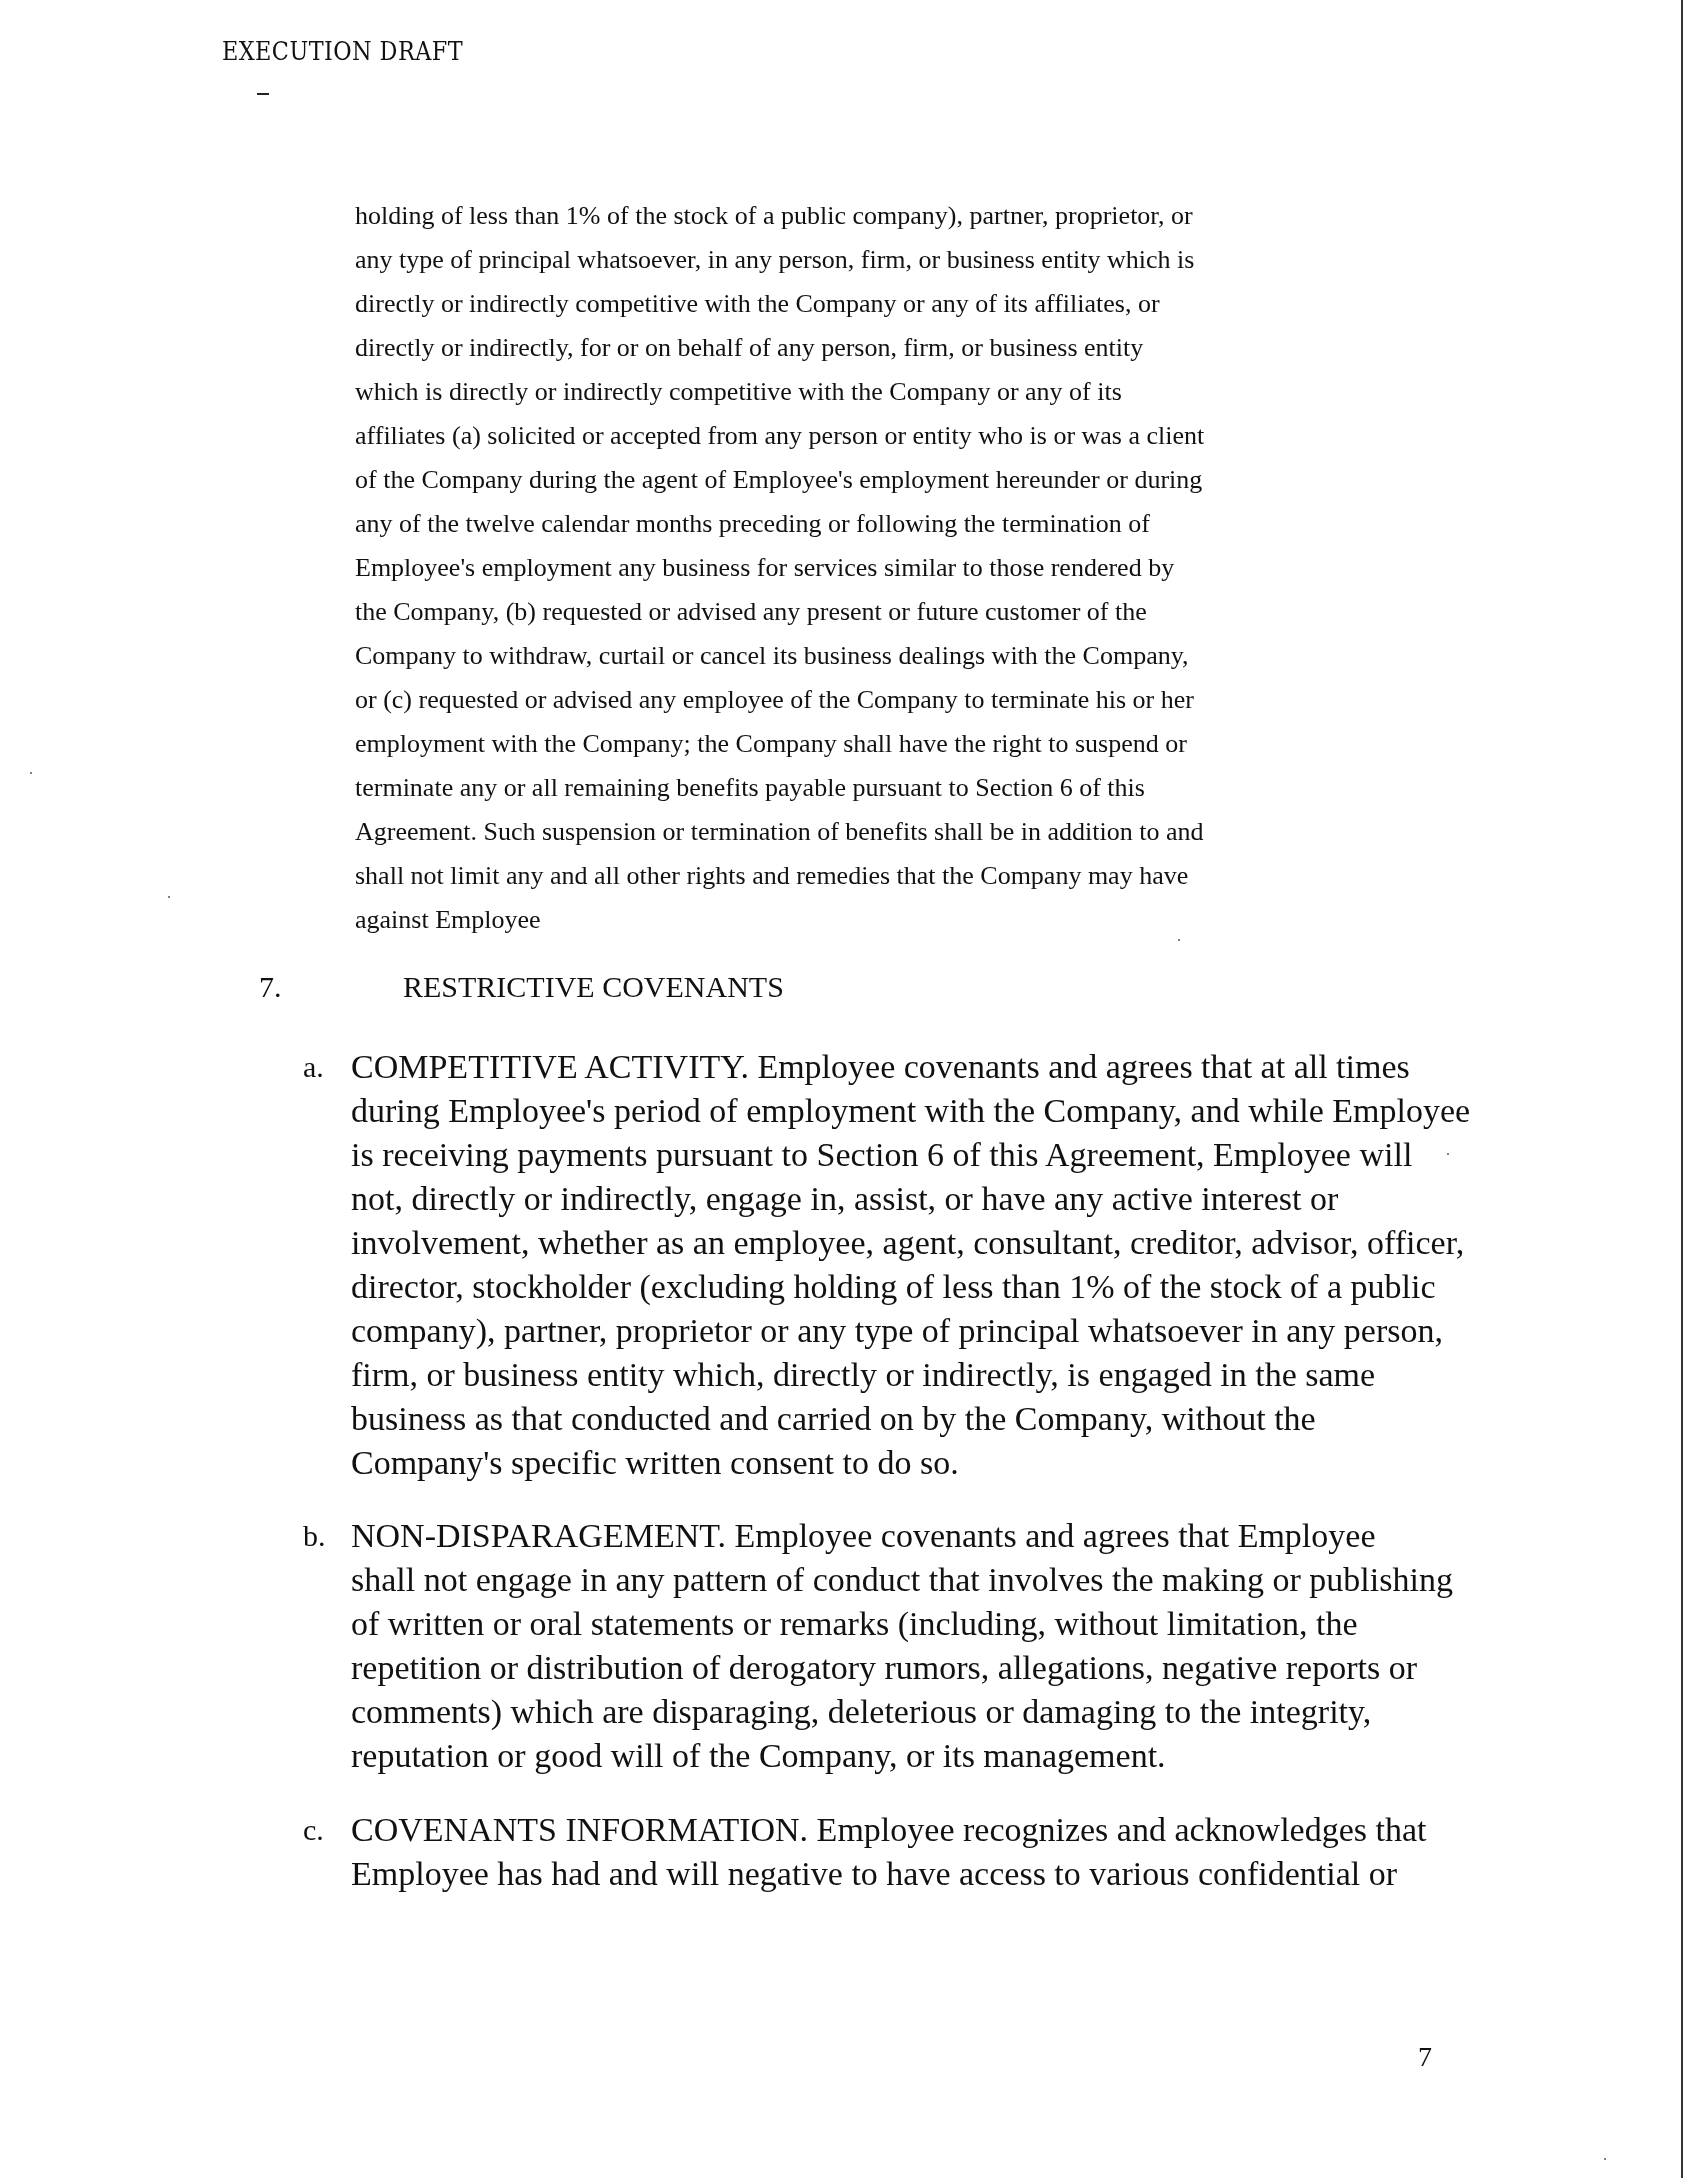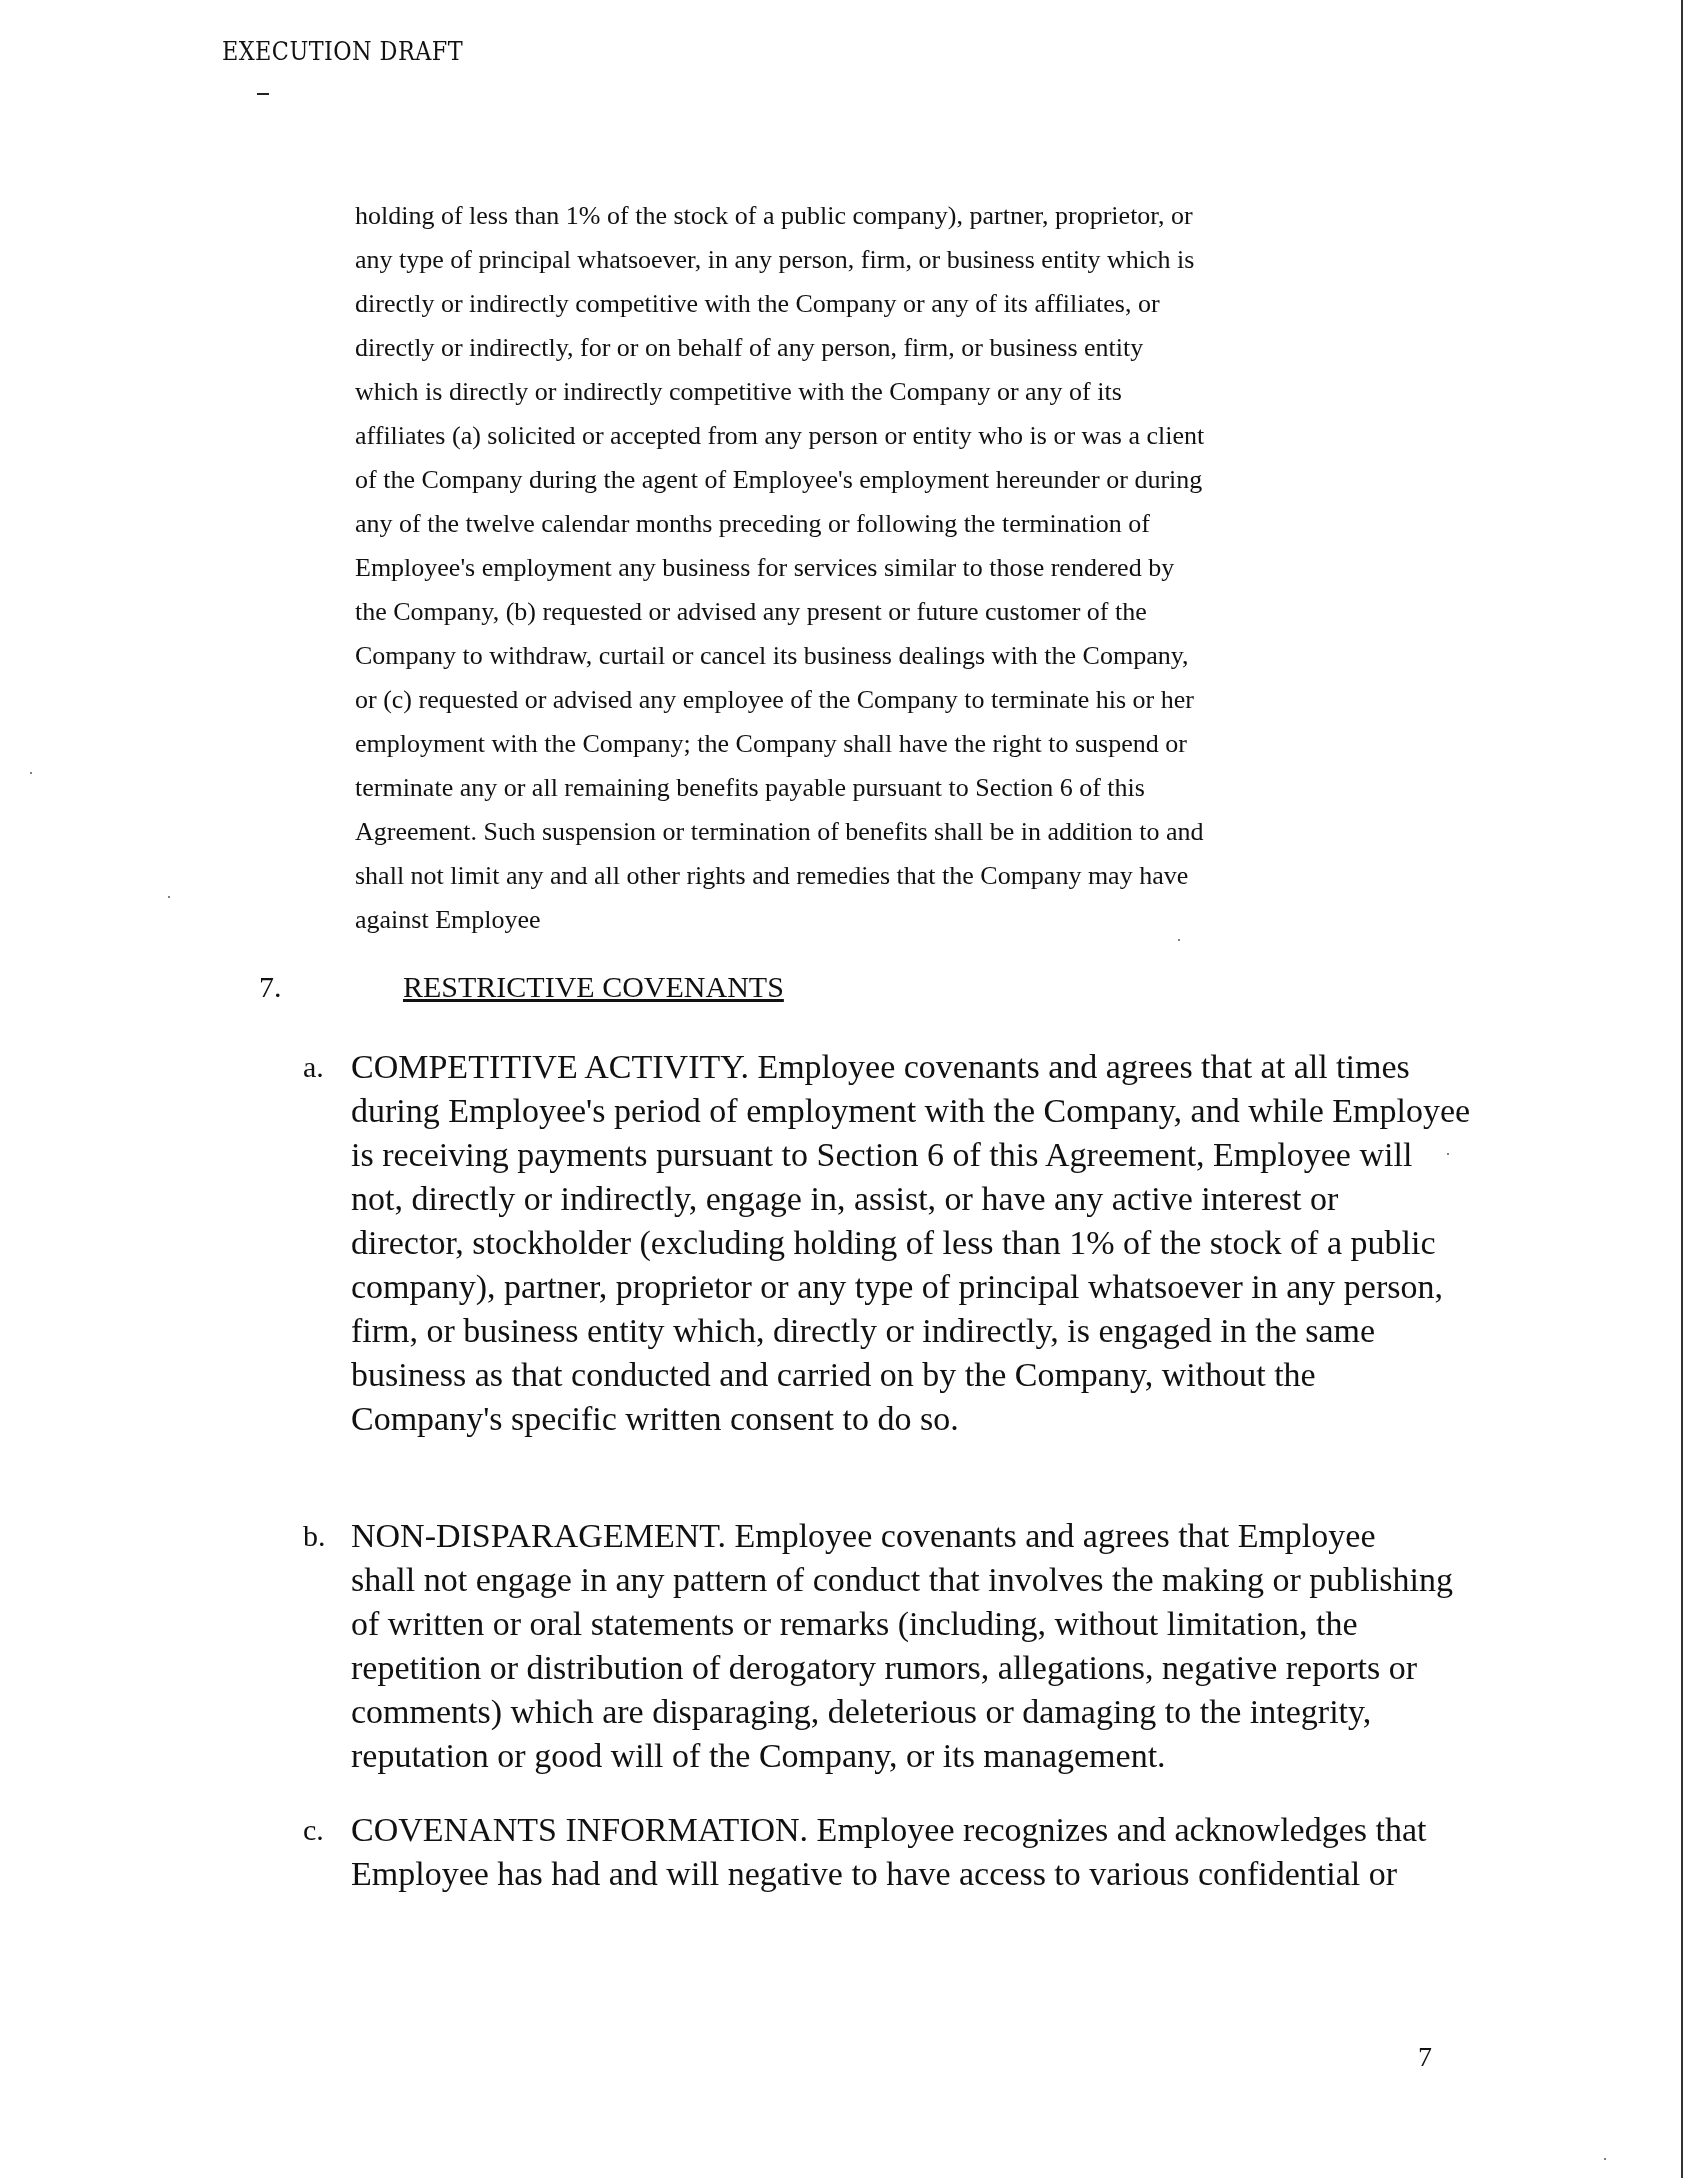--- a/index.html
+++ b/index.html
@@ -5,21 +5,21 @@
   html, body { margin: 0; padding: 0; background: #ffffff; }
   body { width: 1683px; height: 2178px; position: relative; overflow: hidden;
          font-family: "Liberation Serif", "DejaVu Serif", serif; color: #111; }
   .header { position: absolute; left: 222px; top: 36px; font-size: 26px; letter-spacing: 0.5px;
             font-family: "DejaVu Serif", "Liberation Serif", serif; transform: scaleX(0.86); transform-origin: left top; }
   .dash { position: absolute; left: 257px; top: 93px; width: 12px; height: 2px; background: #222; }
   .para { position: absolute; font-size: 26px; line-height: 44px; margin: 0; }
   .para .ln { display: block; white-space: nowrap; }
   .p-intro { left: 355px; top: 194px; }
   .sec-num { position: absolute; left: 259px; top: 970px; font-size: 30px; }
-  .sec-title { position: absolute; left: 403px; top: 970px; font-size: 30px; text-decoration: underline; }
+  .sec-title { position: absolute; left: 403px; top: 970px; font-size: 30px; }
   .item { position: absolute; left: 303px; }
   .item .marker { position: absolute; left: 0; top: 0; font-size: 30px; line-height: 44px; }
   .item .body { position: absolute; left: 48px; top: 0; font-size: 34px; line-height: 44px; }
   .item .ln { display: block; white-space: nowrap; }
   .item-a { top: 1045px; }
   .item-b { top: 1514px; }
   .item-c { top: 1808px; }
   .page-num { position: absolute; left: 1418px; top: 2041px; font-size: 28px; }
   .right-edge { position: absolute; left: 1681px; top: 0; width: 2px; height: 2178px; background: #333; }
   .speck { position: absolute; width: 2px; height: 2px; background: #555; border-radius: 1px; }
@@ -53,20 +53,21 @@
 <div class="sec-num">7.</div>
 <div class="sec-title">RESTRICTIVE COVENANTS</div>
 
 <div class="item item-a">
   <span class="marker">a.</span>
   <div class="body">
     <span class="ln">COMPETITIVE ACTIVITY.  Employee covenants and agrees that at all times</span>
     <span class="ln">during Employee's period of employment with the Company, and while Employee</span>
     <span class="ln">is receiving payments pursuant to Section 6 of this Agreement, Employee will</span>
     <span class="ln">not, directly   or indirectly, engage in, assist, or have any active interest or</span>
+    <span class="ln">involvement, whether as an employee, agent, consultant, creditor, advisor, officer,</span>
     <span class="ln">director, stockholder (excluding holding of less than 1% of the stock of a public</span>
     <span class="ln">company), partner, proprietor or any type of principal whatsoever  in any person,</span>
     <span class="ln">firm, or business entity which, directly or  indirectly, is engaged in the same</span>
     <span class="ln">business as that conducted and carried on by the Company, without the</span>
     <span class="ln">Company's specific written consent to do so.</span>
   </div>
 </div>
 
 <div class="item item-b">
   <span class="marker">b.</span>

